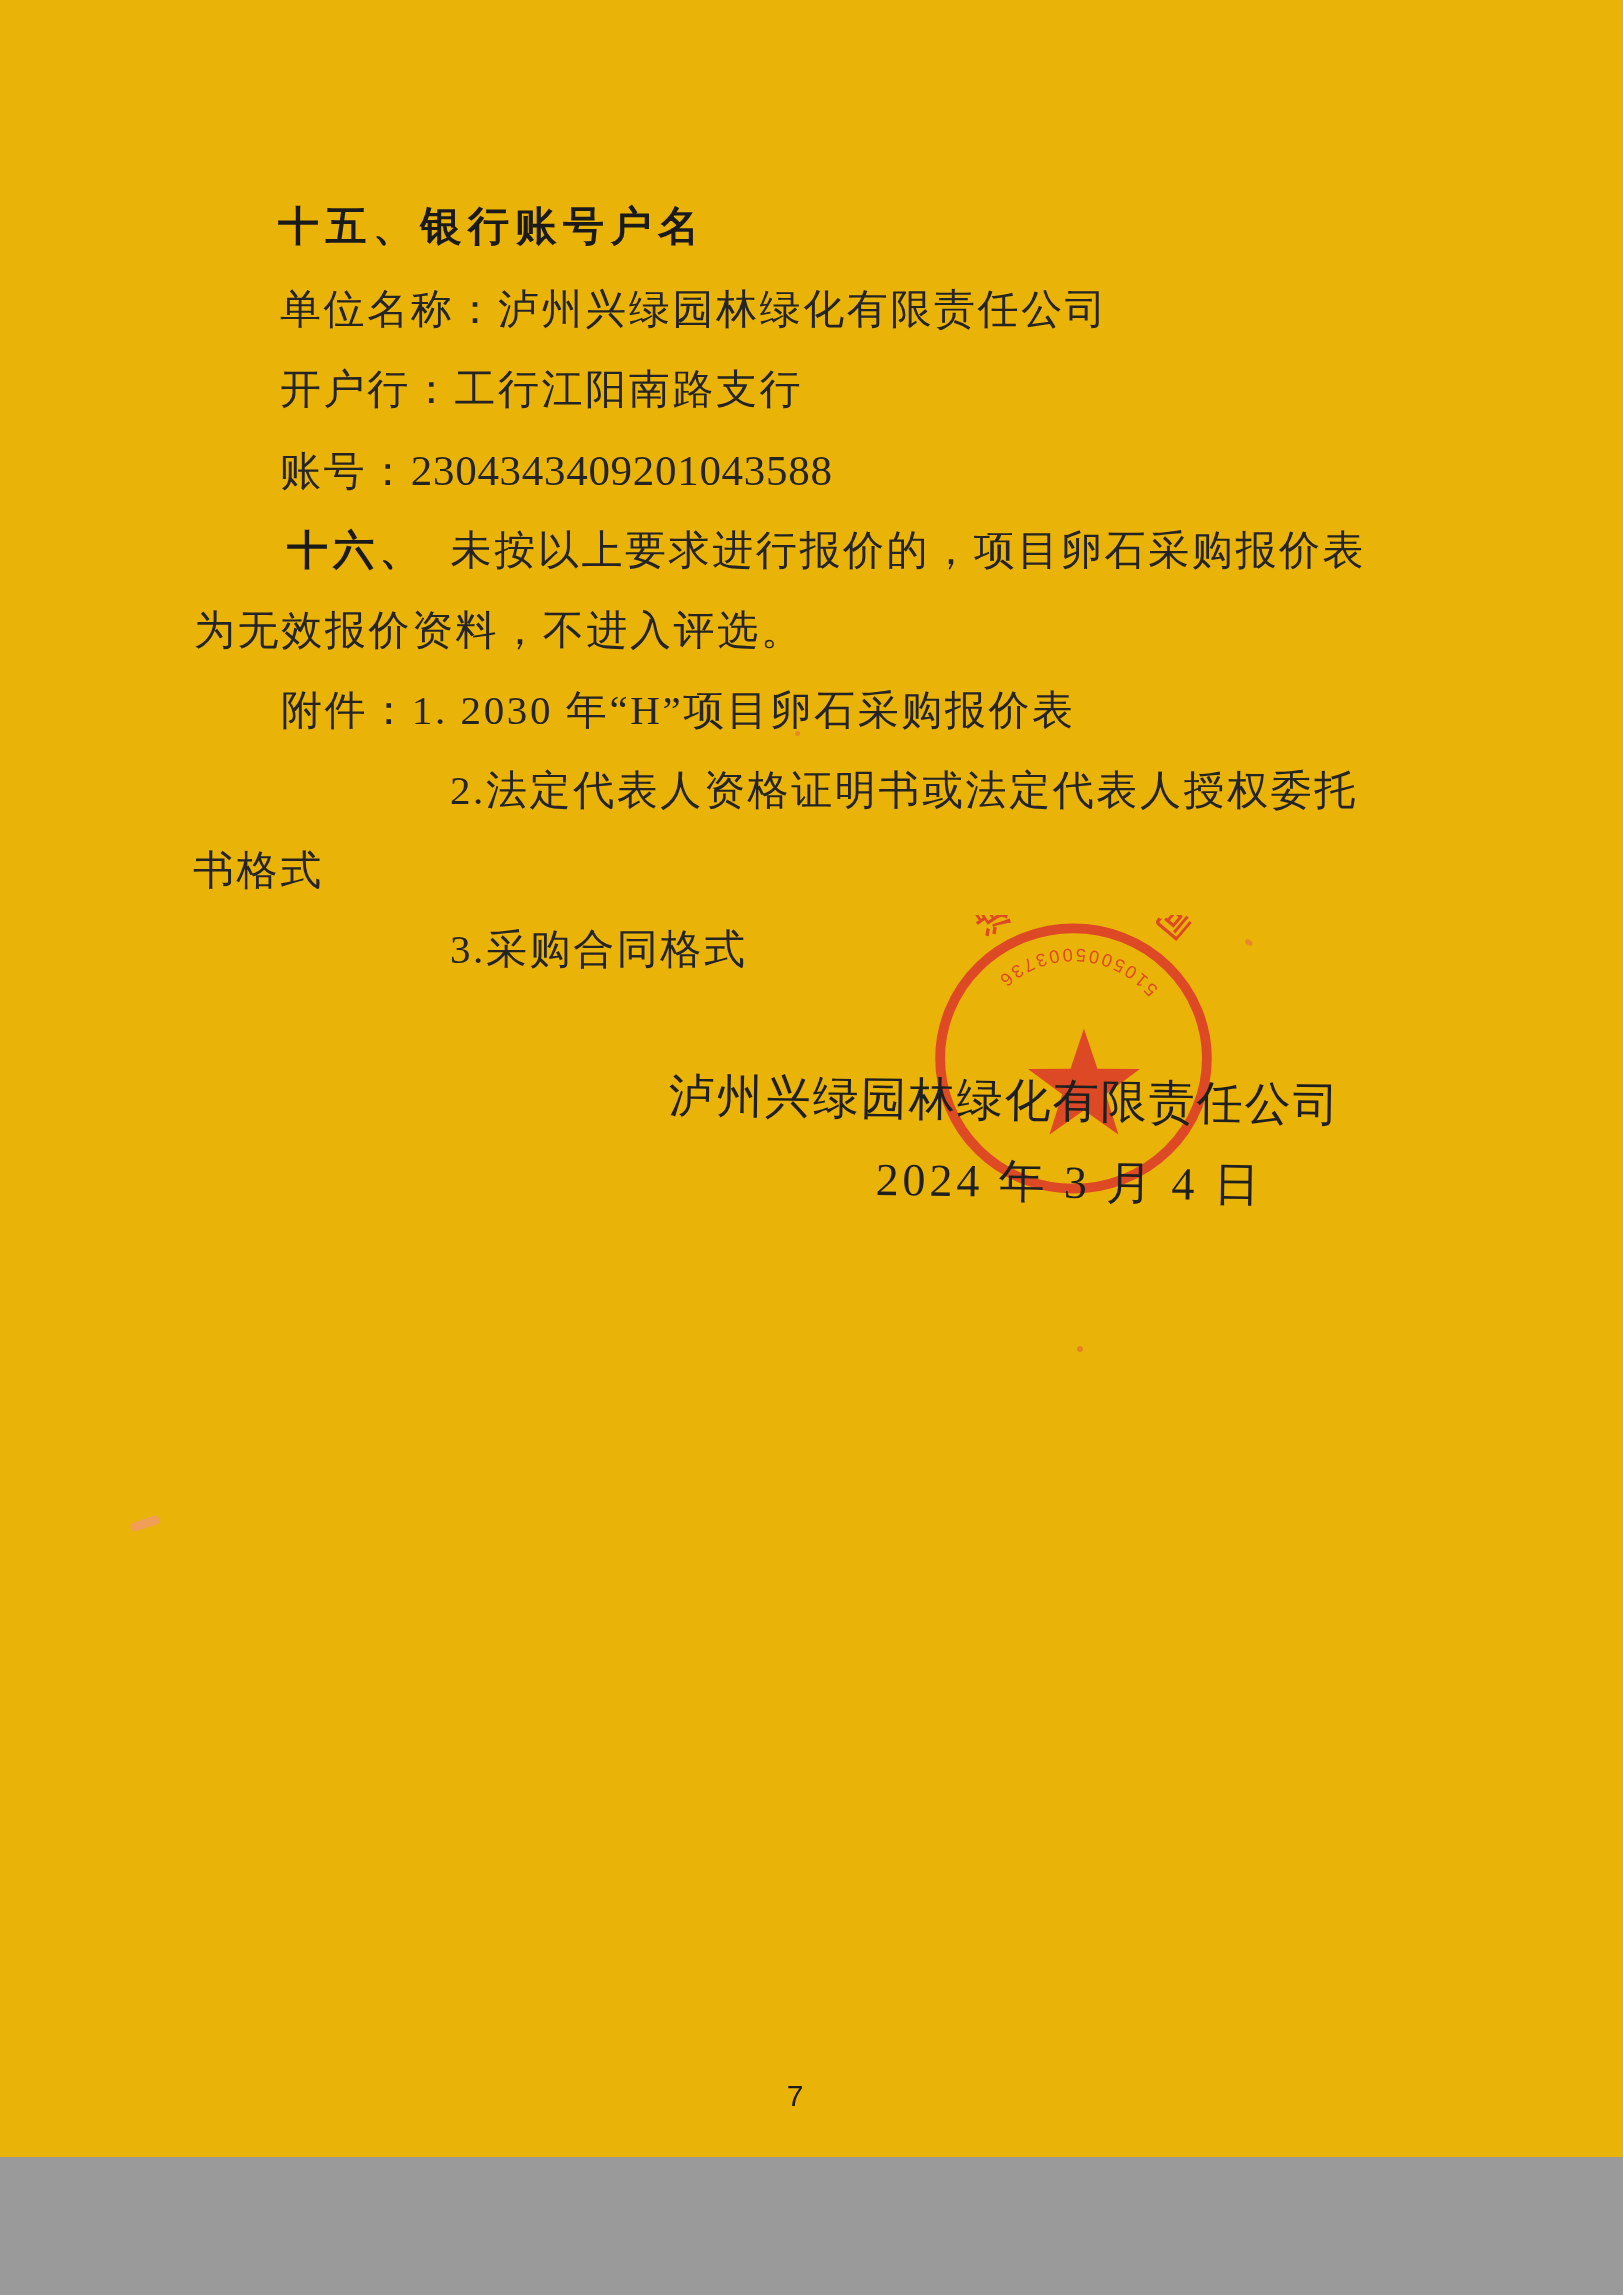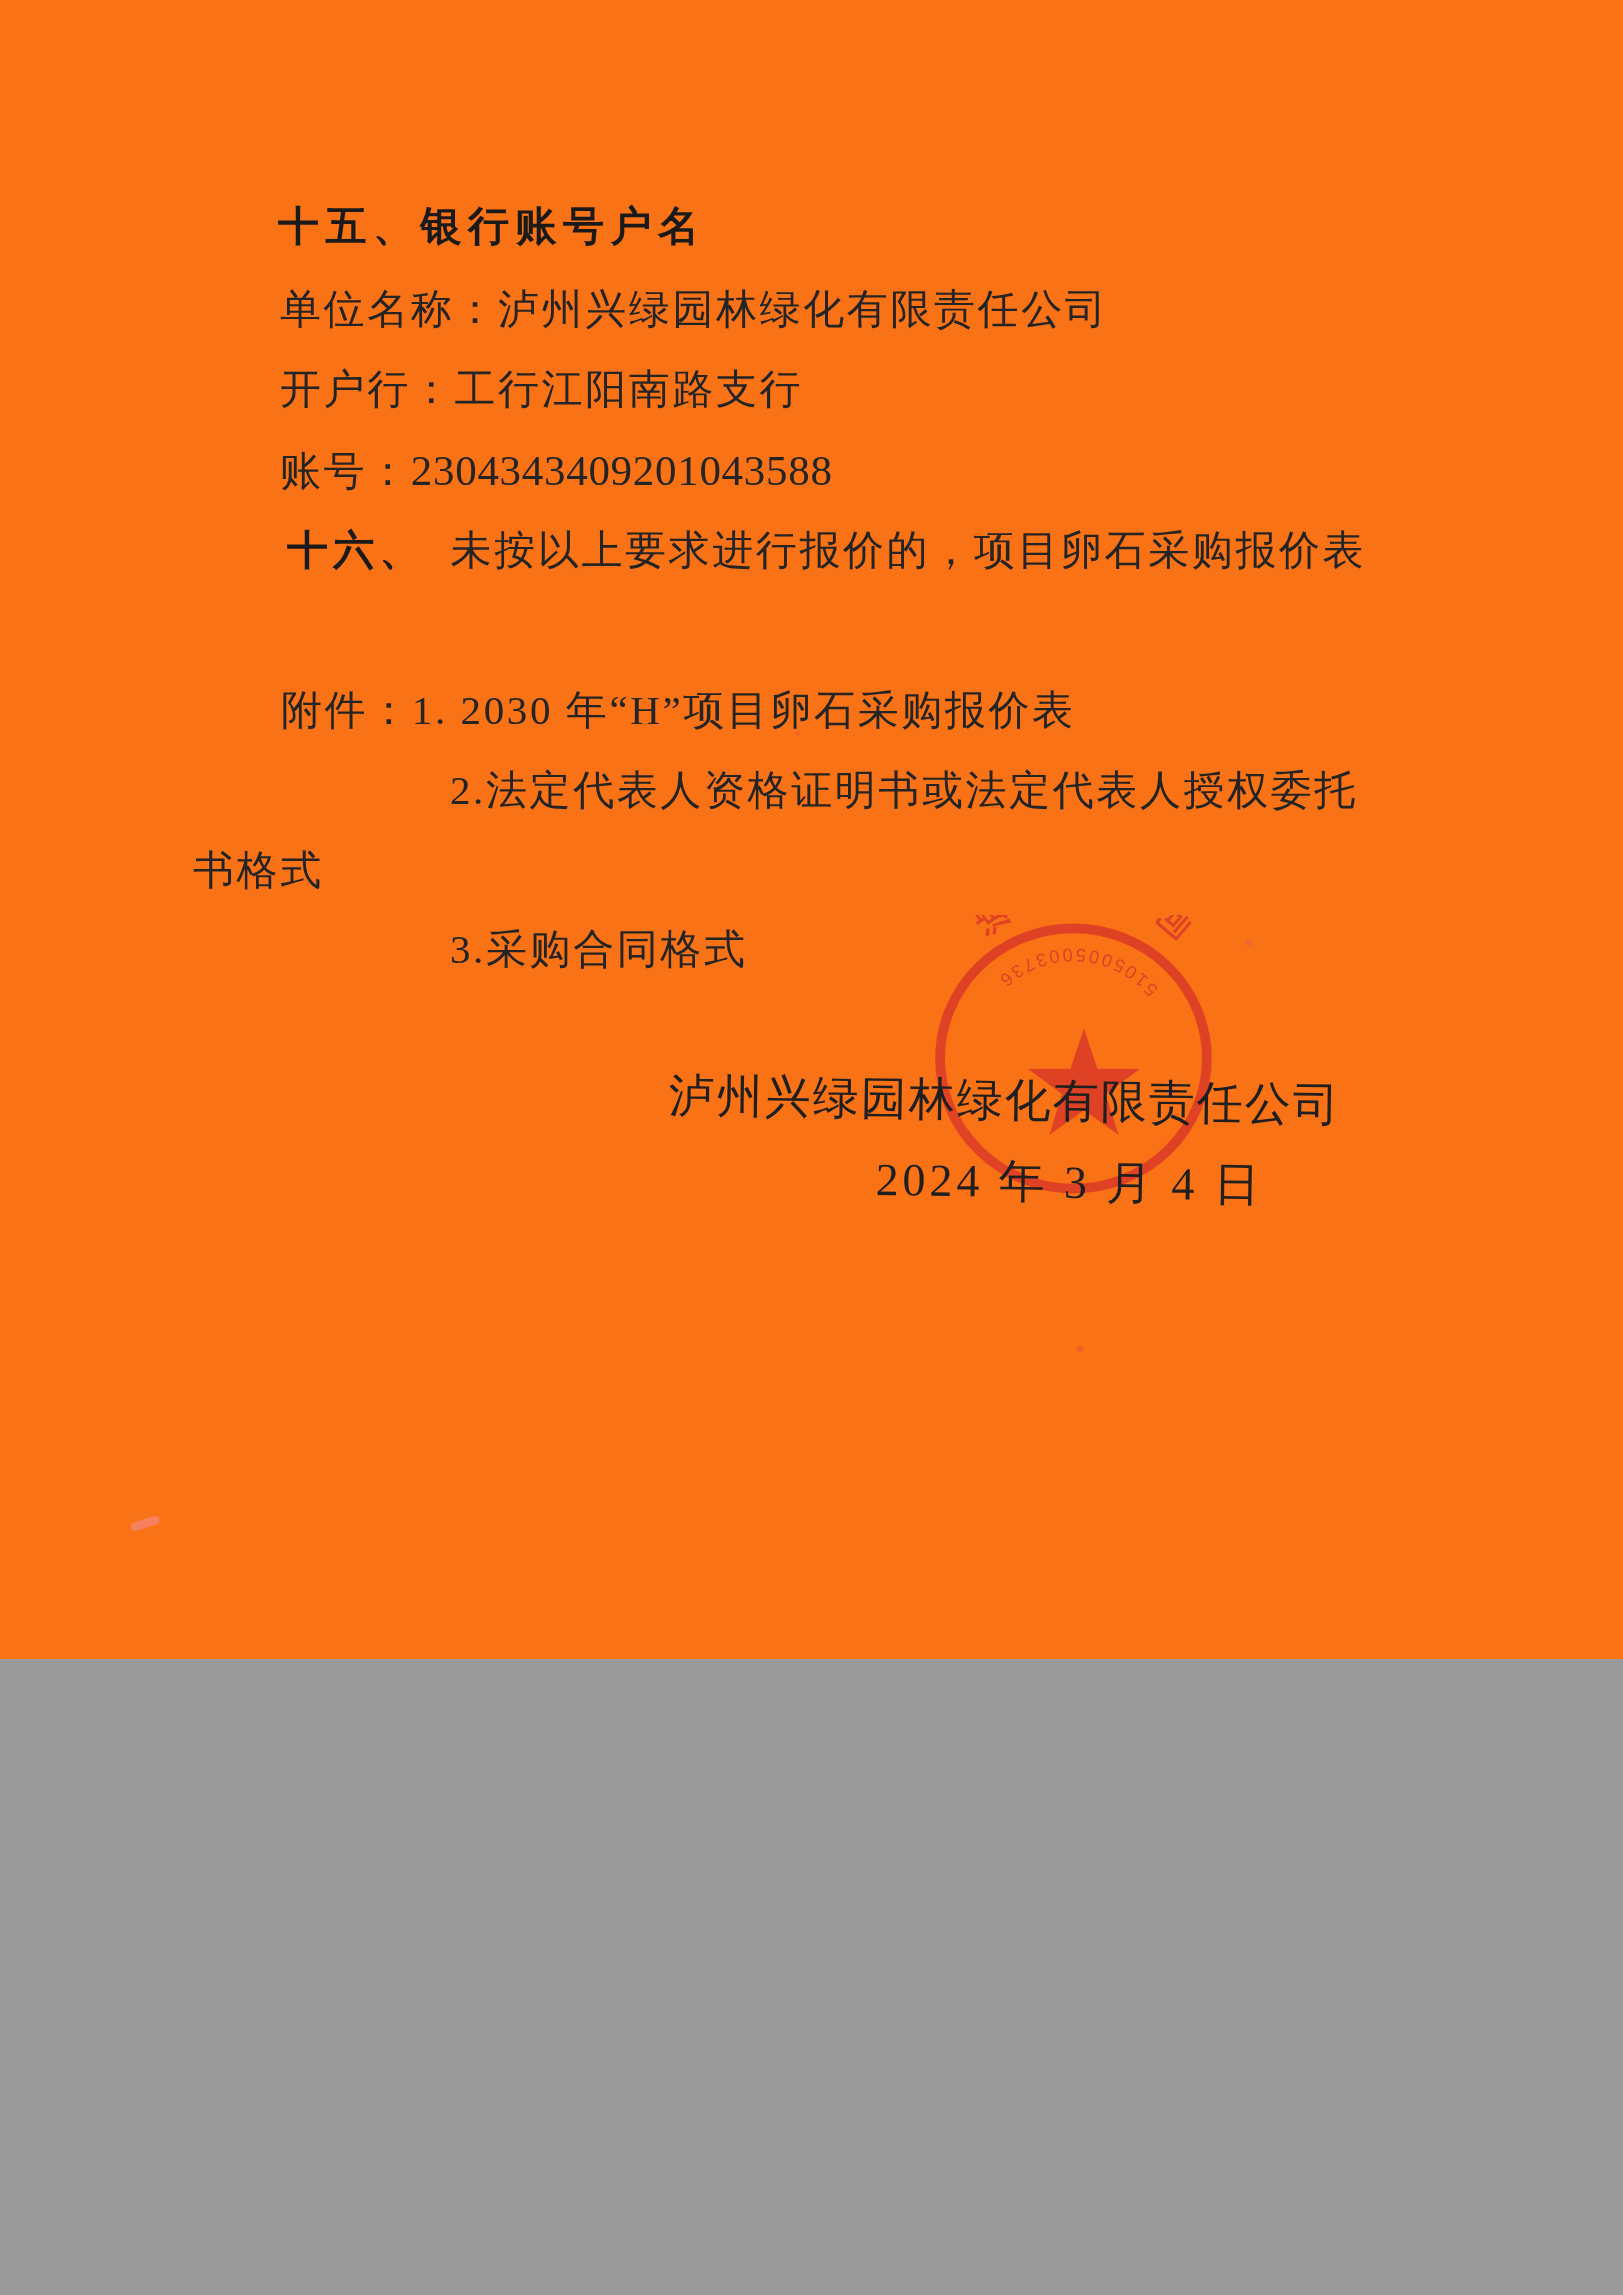--- a/index.html
+++ b/index.html
@@ -1,19 +1,19 @@
 <!DOCTYPE html>
 <html style="font-size:10.5px"><head>
 <meta charset="utf-8">
 <style>
   html,body{margin:0;padding:0;background:#9a9a9a;}
   .page{
     position:relative;
-    width:1623px;height:1659px;
-    background:#f97316;
+    width:1623px;height:2157px;
+    background:#eab308;
     overflow:hidden;
     font-family:"Liberation Serif", serif;
     color:#222222;
   }
   .line{
     position:absolute;
     white-space:nowrap;
     font-size:41px;
     line-height:1.08;
     letter-spacing:2.6px;
@@ -75,20 +75,21 @@
     <span>开户行：</span><span>工行江阳南路支行</span>
   </div>
 
   <div class="line" style="left:280px;top:448px;text-align:right;">
     <span>账号：</span><span style="letter-spacing:0.7px;font-size:43px;">2304343409201043588</span>
   </div>
 
   <div class="line" style="left:287px;top:528px;">
     <span class="lead-bold">十六、</span><span>未按以上要求进行报价的，项目卵石采购报价表</span>
   </div>
+  <div class="line" style="left:194px;top:608px;">为无效报价资料，不进入评选。</div>
 
   <div class="line" style="left:281px;top:688px;">附件：1. 2030 年“H”项目卵石采购报价表</div>
   <div class="line" style="left:450px;top:768px;">2.法定代表人资格证明书或法定代表人授权委托</div>
   <div class="line" style="left:193px;top:848px;">书格式</div>
   <div class="line" style="left:450px;top:927px;">3.采购合同格式</div>
 
   <div class="stamp-wrap">
     <svg viewBox="-221 -219 442 438" width="289" height="287">
       <g opacity="0.88">
         <ellipse cx="0" cy="0" rx="204" ry="199" fill="none" stroke="#dc3b28" stroke-width="15"></ellipse>

